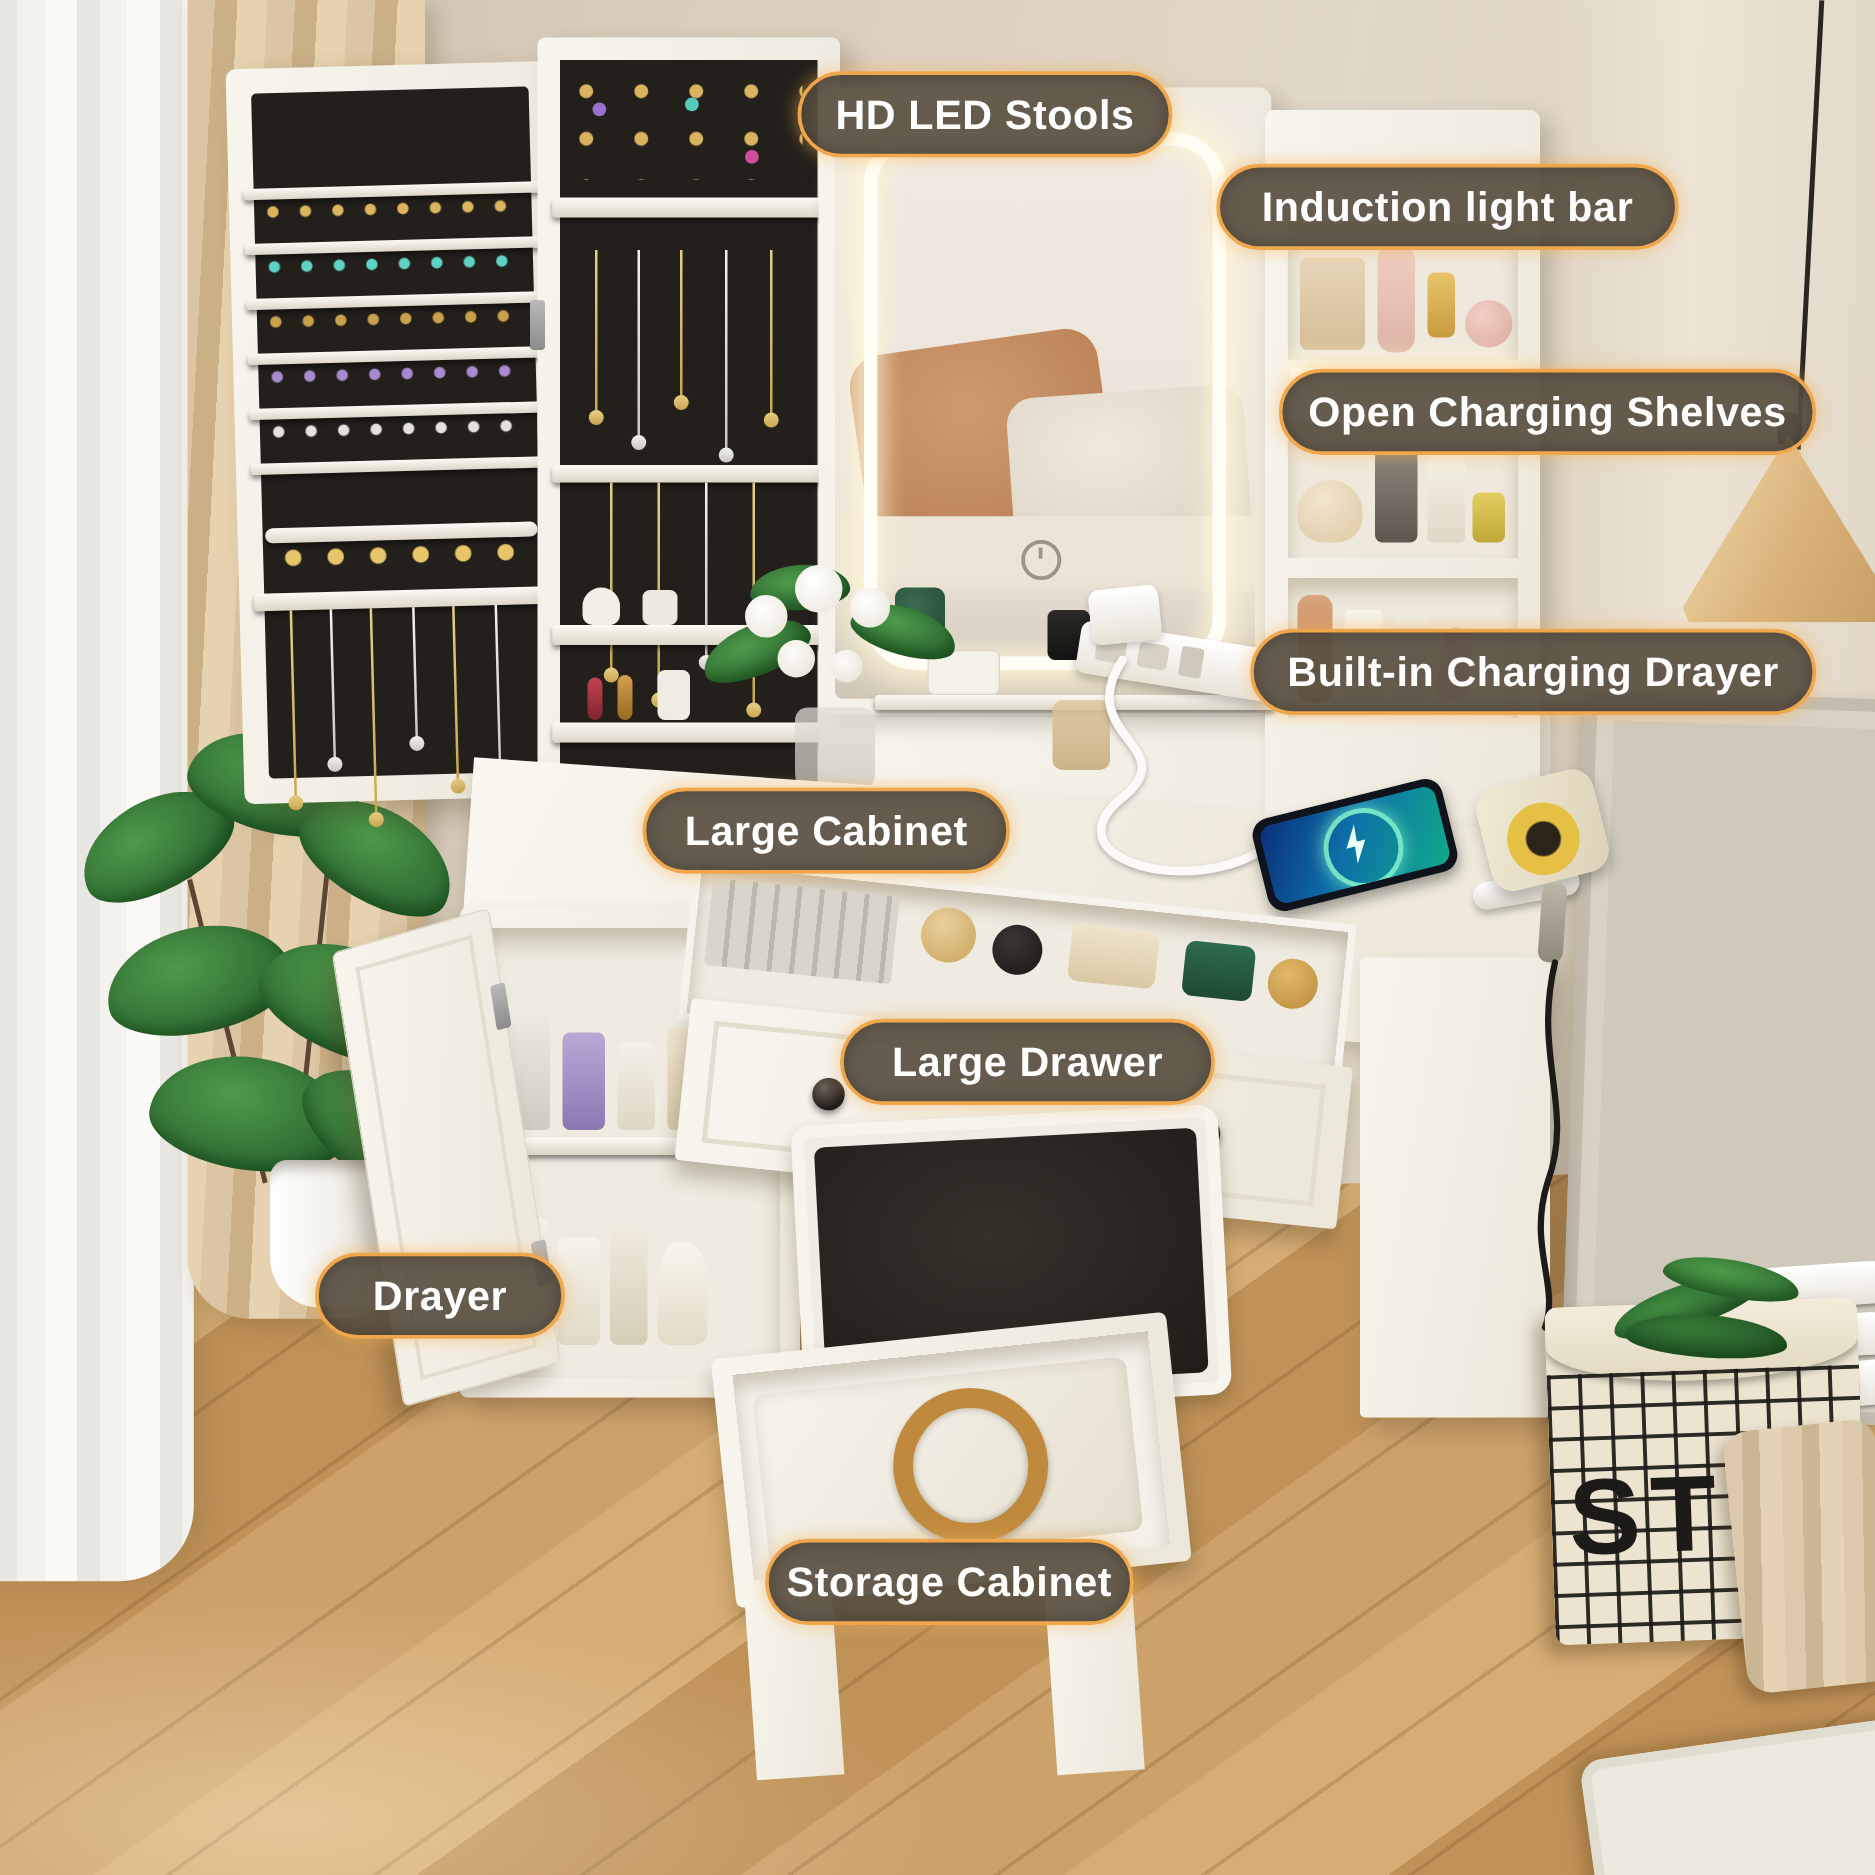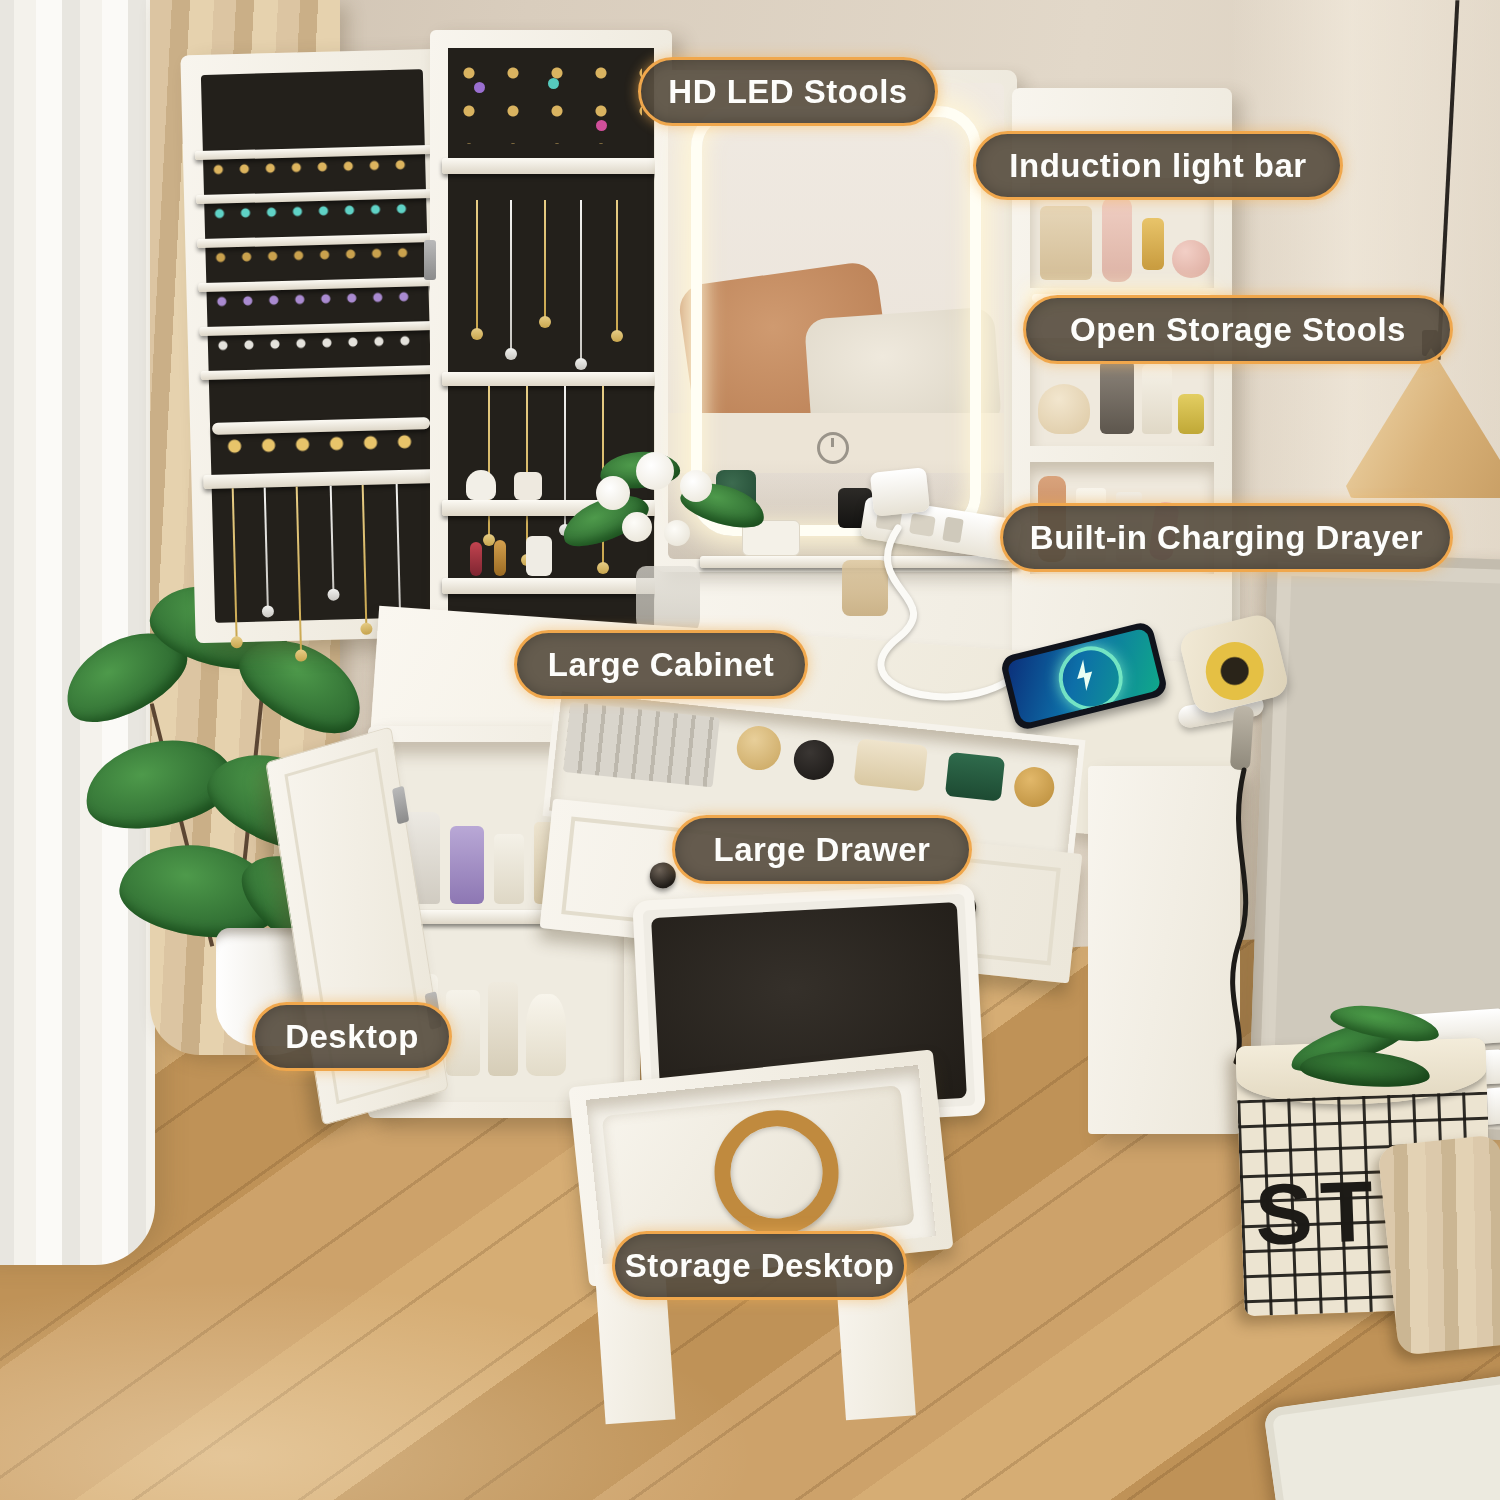--- a/index.html
+++ b/index.html
@@ -325,20 +325,20 @@
       <div class="abs basket-grid" style="left:0;top:54px;width:100%;height:216px;"></div>
     </div>
     <div class="abs leaf" style="left:1288px;top:1028px;width:120px;height:34px;transform:rotate(-18deg);background:radial-gradient(ellipse at 40% 35%,#3f8a3f,#275a2a);"></div>
     <div class="abs leaf" style="left:1330px;top:1008px;width:110px;height:30px;transform:rotate(10deg);background:radial-gradient(ellipse at 40% 35%,#4a9a47,#2c642e);"></div>
     <div class="abs leaf" style="left:1300px;top:1052px;width:130px;height:34px;transform:rotate(4deg);background:radial-gradient(ellipse at 40% 35%,#357a35,#224d24);"></div>
     <div class="abs towel" style="left:1388px;top:1140px;width:122px;height:210px;transform:rotate(-6deg);"></div>
   </div>
 
   <div class="pill p-mirror">HD LED Stools</div>
   <div class="pill p-induction">Induction light bar</div>
-  <div class="pill p-shelves">Open Storage Stools</div>
+  <div class="pill p-shelves">Open Charging Shelves</div>
   <div class="pill p-charging">Built-in Charging Drayer</div>
   <div class="pill p-desktop">Large Cabinet</div>
   <div class="pill p-drawer">Large Drawer</div>
-  <div class="pill p-cabinet">Desktop</div>
-  <div class="pill p-stools">Storage Desktop</div>
+  <div class="pill p-cabinet">Drayer</div>
+  <div class="pill p-stools">Storage Cabinet</div>
 
 </div>
 
 </body></html>

